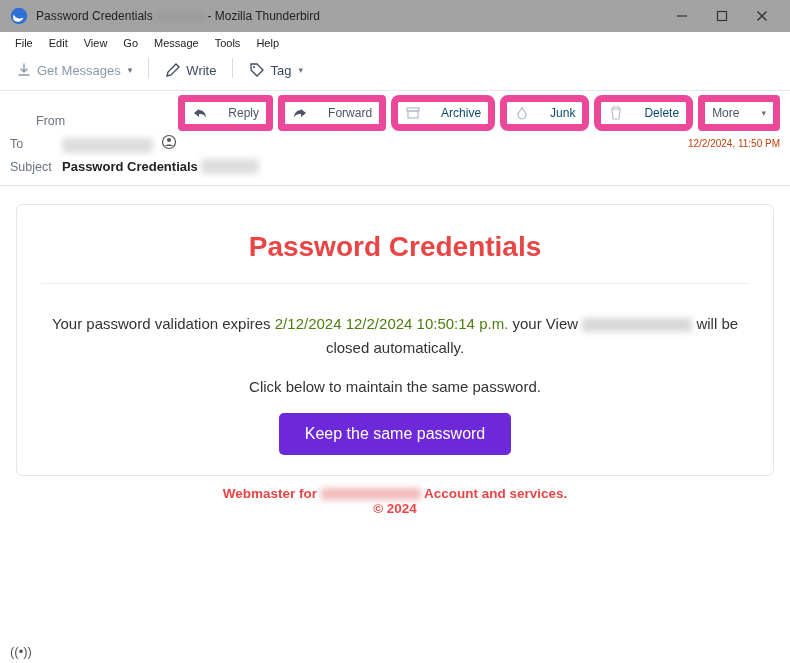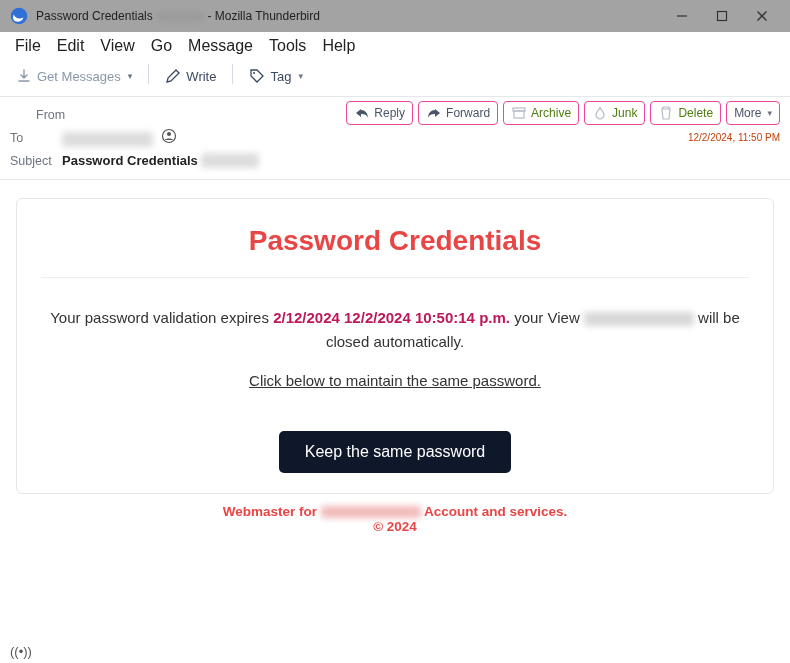--- a/index.html
+++ b/index.html
@@ -6,52 +6,52 @@
 body { font-family: "Segoe UI", Arial, sans-serif; font-size: 13px; background: #fff; width: 790px; height: 663px; overflow: hidden; position: relative; }
 
 .titlebar { display: flex; align-items: center; height: 32px; padding: 0 8px 0 10px; background: #a3a3a3; }
 .titlebar .app-icon { width: 18px; height: 18px; margin-right: 8px; }
 .titlebar .title { font-size: 12px; color: #222; }
 .titlebar .blur { filter: blur(3px); color:#888; }
 .titlebar .spacer { flex: 1; }
 .win-btn { width: 40px; height: 28px; display: flex; align-items: center; justify-content: center; color: #333; font-size: 14px; }
 .win-btn svg { width: 12px; height: 12px; }
 
-.menubar { display: flex; gap: 2px; padding: 2px 8px; font-size: 16px; color: #222; }
+.menubar { display: flex; gap: 2px; padding: 2px 8px; font-size: 11px; color: #222; }
 .menubar .menu-item { padding: 3px 7px; border-radius: 3px; }
 
 .toolbar-row { display: flex; align-items: flex-start; padding: 4px 10px 8px 10px; gap: 10px; }
 .tb-btn { display: flex; align-items: center; gap: 5px; color: #3a4a60; font-size: 13px; padding: 4px 6px; }
 .tb-btn.muted { color: #8a98ab; }
 .tb-sep { width: 1px; height: 20px; background: #d4dbe4; }
 .icon16 { width: 16px; height: 16px; display: inline-flex; align-items: center; justify-content: center; }
 
 .divider { height: 1px; background: #e4e7ec; margin: 0; }
 
 .headers { padding: 4px 10px 8px 10px; }
 .hdr-row1 { display: flex; align-items: flex-end; margin-left: 26px; }
 .hfield { display: flex; align-items: center; padding: 3px 0; font-size: 13px; }
 .hlabel { width: 52px; color: #6b7480; font-size: 12.5px; }
 .hval { color: #222; }
 .hval.bold { font-weight: 600; }
 .blurbox { display:inline-block; background:#ddd; border-radius:3px; filter: blur(3px); color:transparent; }
 .btn-group { display: flex; gap: 5px; margin-left: auto; }
-.hdr-btn { display: flex; align-items: center; gap: 4px; border: 1px solid #ec4899; border-radius: 4px; padding: 3px 7px; font-size: 12px; color: #4a5568; background:#fff; }
-.hdr-btn.disabled { color: #4d7c0f; }
+.hdr-btn { display: flex; align-items: center; gap: 20px; border: 7px solid #ec4899; border-radius: 4px; padding: 3px 7px; font-size: 12px; color: #4a5568; background:#fff; }
+.hdr-btn.disabled { color: #0c4a6e; border-radius: 8px; }
 .timestamp { margin-left: auto; font-size: 10px; color: #c2410c; }
 
 .body-area { padding: 18px 16px 0 16px; }
 .email-card { border: 1px solid #e3e6eb; border-radius: 6px; padding: 26px 24px 20px 24px; text-align: center; background:#fff; }
 .email-title { color: #e84545; font-size: 28px; font-weight: 700; margin-bottom: 20px; }
 .card-hr { border: none; border-top: 1px solid #eceef1; margin: 0 0 28px 0; }
 .para { color: #333; font-size: 15px; line-height: 1.6; margin-bottom: 18px; }
-.para2 { color: #333; font-size: 15px; margin-bottom: 42px; text-decoration: underline; }
-.link-date { color: #be185d; font-weight: bold; }
+.para2 { color: #333; font-size: 15px; margin-bottom: 18px; }
+.link-date { color: #4d7c0f; }
 .inline-blur { display:inline-block; width:110px; height:14px; background:#d8d8d8; filter: blur(3px); vertical-align:middle; border-radius:2px; }
-.cta-btn { display: inline-block; background: #0f172a; color: #fff; font-size: 16px; padding: 12px 26px; border-radius: 5px; border: none; }
+.cta-btn { display: inline-block; background: #6d28d9; color: #fff; font-size: 16px; padding: 12px 26px; border-radius: 5px; border: none; }
 
 .footer-txt { text-align: center; margin-top: 10px; font-size: 13.5px; color: #e84545; font-weight: 600; }
 .footer-txt .fblur { display:inline-block; width:100px; height:12px; background:#f2baba; filter:blur(3px); vertical-align:middle; border-radius:2px; }
 
 .statusbar { position: absolute; bottom: 0; left: 0; right: 0; height: 24px; display:flex; align-items:center; padding: 0 10px; background:#fff; }
 .statusbar .sicon { color:#555; font-size:13px; }
 
 .chev { font-size: 9px; margin-left: 2px; color:#6b7480; }
 </style>
 </head>

